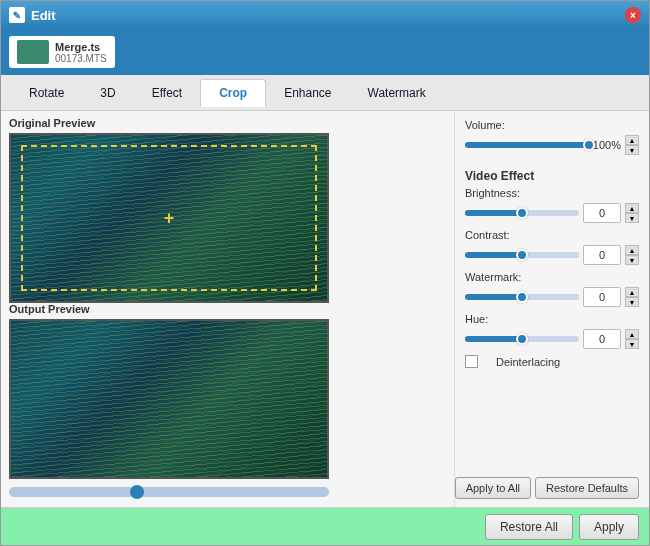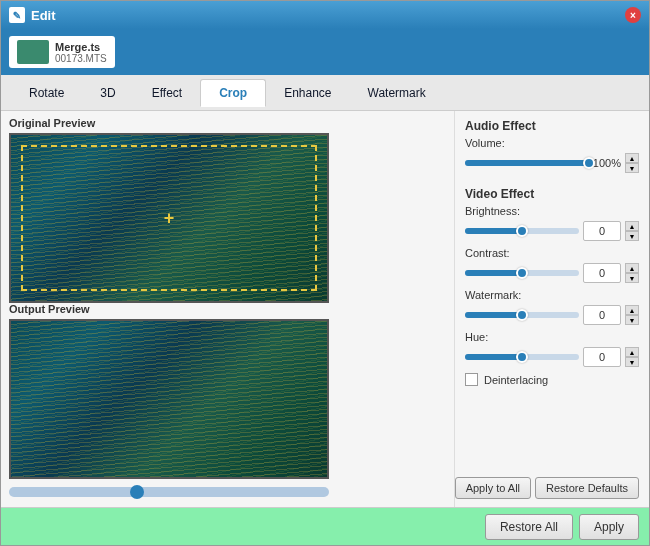--- a/index.html
+++ b/index.html
@@ -354,21 +354,21 @@
       align-items: center;
       justify-content: center;
       cursor: pointer;
       font-size: 7px;
       line-height: 1;
     }
 
     .deinterlace-row {
       display: flex;
       align-items: center;
-      gap: 6px;
+      gap: 18px;
       margin-top: 0;
     }
 
     .checkbox {
       width: 13px;
       height: 13px;
       border: 1px solid #999;
       background: #fff;
       cursor: pointer;
     }
@@ -483,21 +483,20 @@
         <div class="timeline-bar">
           <div class="timeline-thumb"></div>
         </div>
 
       </div>
     </div>
 
     <div class="right-panel">
 
       <div>
-        <div class="section-title">Audio Effect</div>
         <div class="control-row">
           <div class="control-label">Volume:</div>
           <div class="slider-row">
             <div class="slider-track">
               <div class="slider-fill" style="width:100%"></div>
               <div class="slider-thumb" style="left:100%"></div>
             </div>
             <span class="volume-percent">100%</span>
             <div class="spinner-btn">
               <div class="spinner-arrow">▲</div>

